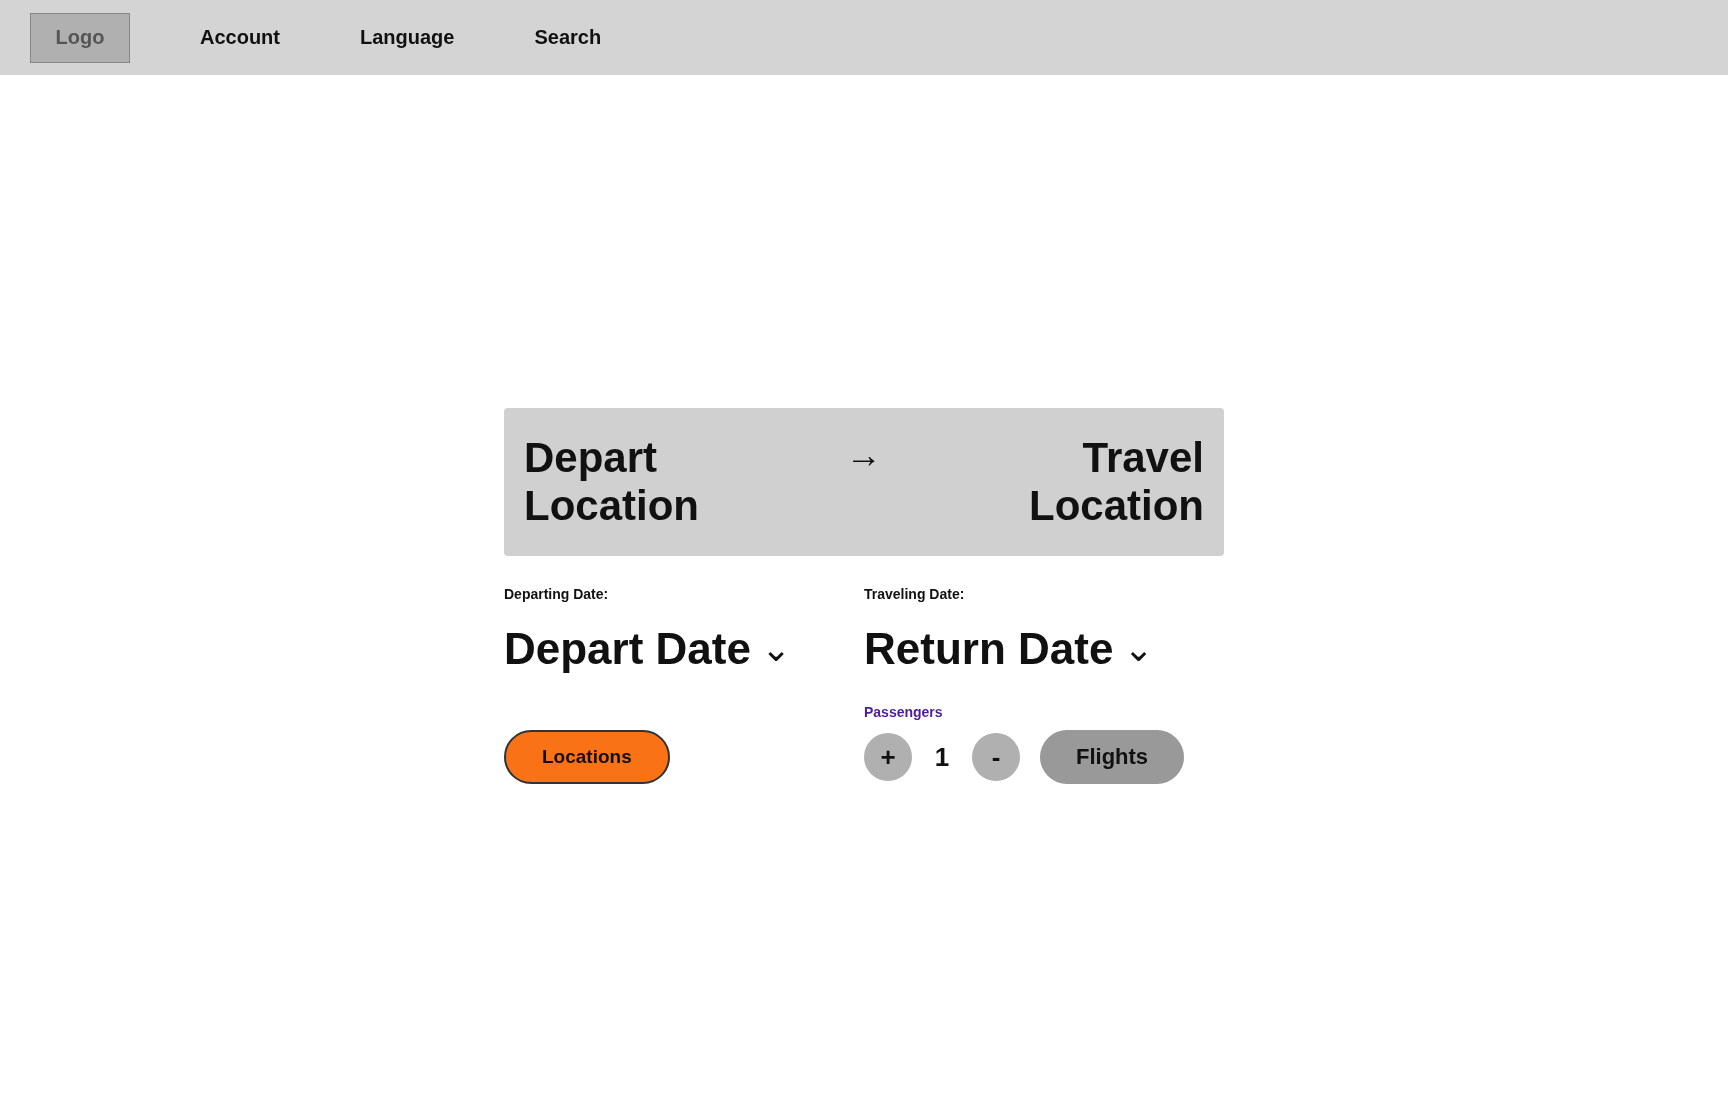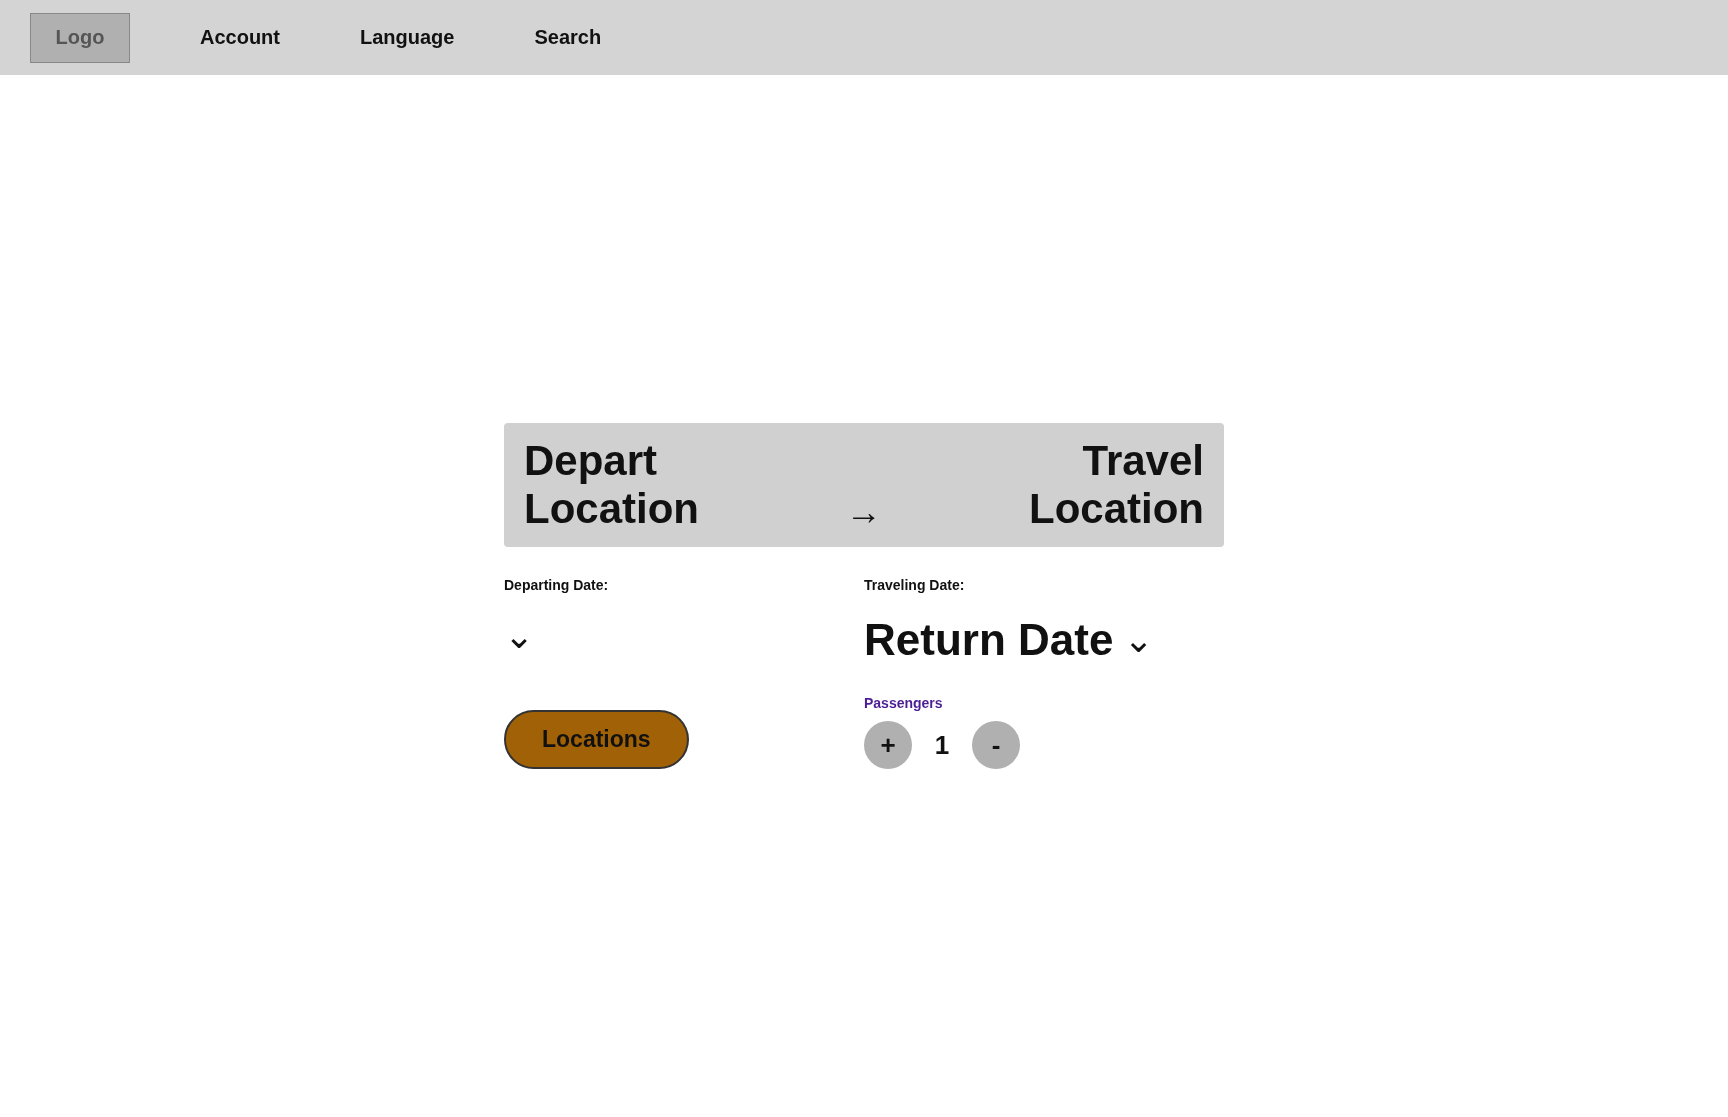--- a/index.html
+++ b/index.html
@@ -61,24 +61,24 @@
     .search-widget {
       display: flex;
       flex-direction: column;
       gap: 30px;
       width: 720px;
     }
 
     
     .location-row {
       display: flex;
-      align-items: flex-end;
+      align-items: flex-start;
       background: #d0d0d0;
       border-radius: 4px;
-      padding: 14px 20px;
+      padding: 26px 20px;
       gap: 20px;
     }
 
     .location-depart {
       font-size: 42px;
       font-weight: 900;
       color: #111;
       flex: 1;
     }
 
@@ -143,23 +143,23 @@
 
     .bottom-left {
       flex: 1;
       display: flex;
       align-items: center;
     }
 
     .locations-btn {
       border: 2.5px solid #333;
       border-radius: 50px;
-      background: #a16207;
+      background: #f97316;
       padding: 14px 36px;
-      font-size: 23px;
+      font-size: 19px;
       font-weight: 900;
       color: #111;
       cursor: pointer;
     }
 
     .bottom-right {
       flex: 1;
       display: flex;
       flex-direction: column;
       align-items: flex-start;
@@ -237,20 +237,21 @@
     <div class="location-row">
       <span class="location-depart">Depart Location</span>
       <span class="arrow-icon">→</span>
       <span class="location-travel">Travel Location</span>
     </div>
 
     <div class="date-row">
       <div class="date-col">
         <span class="date-label">Departing Date:</span>
         <div class="date-value-row">
+          <span class="date-value">Depart Date</span>
           <span class="chevron-icon">⌄</span>
         </div>
       </div>
       <div class="date-col">
         <span class="date-label">Traveling Date:</span>
         <div class="date-value-row">
           <span class="date-value">Return Date</span>
           <span class="chevron-icon">⌄</span>
         </div>
       </div>
@@ -259,18 +260,19 @@
     <div class="bottom-row">
       <div class="bottom-left">
         <button class="locations-btn">Locations</button>
       </div>
       <div class="bottom-right">
         <span class="passengers-label">Passengers</span>
         <div class="passengers-controls">
           <button class="pax-btn">+</button>
           <span class="pax-count">1</span>
           <button class="pax-btn">-</button>
+          <button class="flights-btn">Flights</button>
         </div>
       </div>
     </div>
 
   </div>
 </main>
 
 </body></html>

